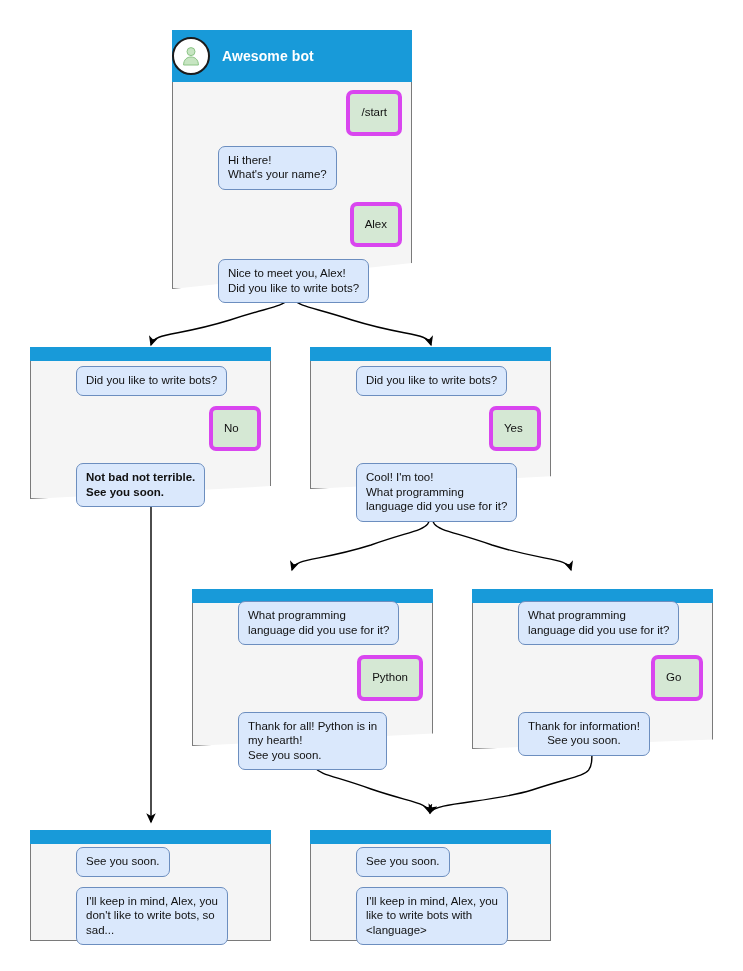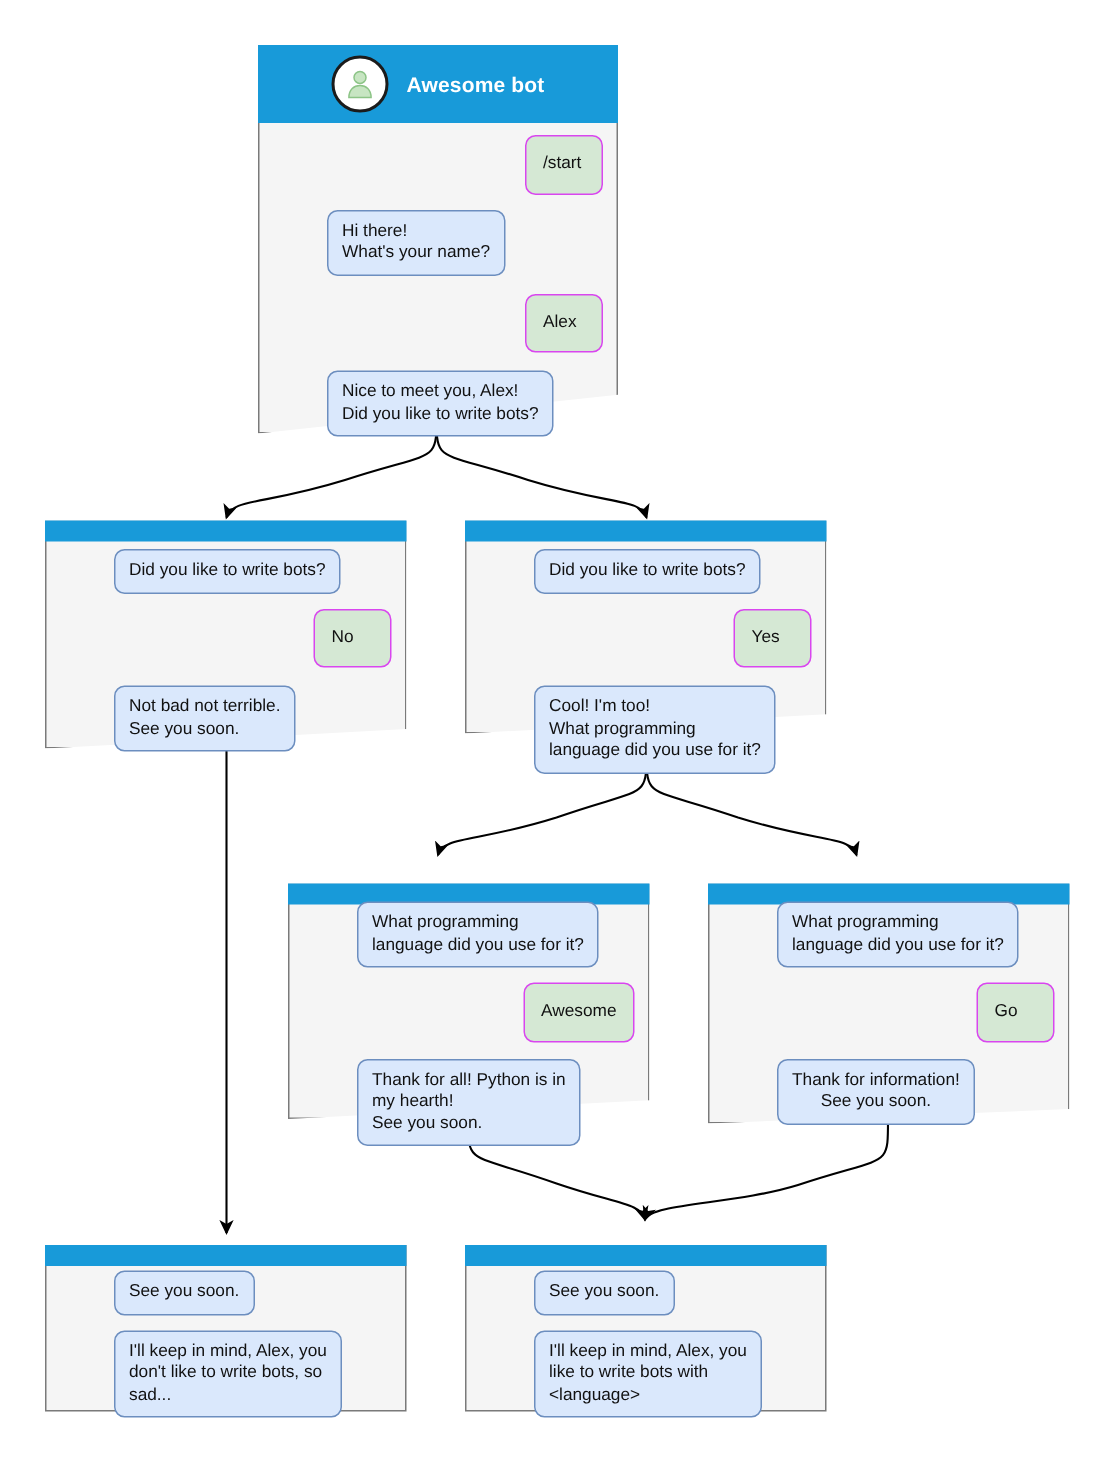--- a/index.html
+++ b/index.html
@@ -50,21 +50,20 @@
     height: 14px;
     width: 100%;
     background: #189ad9;
     z-index: 3;
   }
   .node.root .chrome {
     height: 52px;
     display: flex;
     align-items: center;
     box-sizing: border-box;
-    justify-content: center;
   }
   .avatar {
     width: 38px;
     height: 38px;
     border-radius: 50%;
     background: #ffffff;
     border: 2px solid #1b1b1b;
     box-sizing: border-box;
     display: flex;
     align-items: center;
@@ -103,21 +102,21 @@
     box-sizing: border-box;
     white-space: pre-line;
     max-width: 205px;
   }
   .bubble.bot {
     background: #dae8fc;
     border: 1px solid #6c8ebf;
   }
   .bubble.user {
     background: #d5e8d4;
-    border: 1px solid #d946ef;
+    border: 4px solid #d946ef;
     min-width: 52px;
     text-align: left;
     padding: 11px 11px 12px 11px;
   }
 </style>
 </head>
 <body>
 
 <div id="canvas">
 
@@ -175,21 +174,21 @@
   <div class="node" style="left:30px; top:347px; width:241px; height:152px;">
     <div class="sheet" style="clip-path: polygon(0 0, 100% 0, 100% 91.5%, 0 100%);"></div>
     <div class="chrome"></div>
     <div class="convo" style="top:19px;">
       <div class="msgrow bot">
         <div class="bubble bot">Did you like to write bots?</div>
       </div>
       <div class="msgrow user" style="margin-top:8px;">
         <div class="bubble user">No</div>
       </div>
-      <div class="msgrow bot" style="margin-top:12px;">
+      <div class="msgrow bot" style="margin-top:12px;font-weight:bold;">
         <div class="bubble bot">Not bad not terrible.
 See you soon.</div>
       </div>
     </div>
   </div>
 
   <div class="node" style="left:310px; top:347px; width:241px; height:142px;">
     <div class="sheet" style="clip-path: polygon(0 0, 100% 0, 100% 91.0%, 0 100%);"></div>
     <div class="chrome"></div>
     <div class="convo" style="top:19px;">
@@ -209,21 +208,21 @@
 
   <div class="node" style="left:192px; top:589px; width:241px; height:157px;">
     <div class="sheet" style="clip-path: polygon(0 0, 100% 0, 100% 92.0%, 0 100%);"></div>
     <div class="chrome"></div>
     <div class="convo" style="top:12px;">
       <div class="msgrow bot">
         <div class="bubble bot">What programming
 language did you use for it?</div>
       </div>
       <div class="msgrow user" style="margin-top:9px;">
-        <div class="bubble user">Awesome</div>
+        <div class="bubble user">Python</div>
       </div>
       <div class="msgrow bot" style="margin-top:11px;">
         <div class="bubble bot">Thank for all! Python is in
 my hearth!
 See you soon.</div>
       </div>
     </div>
   </div>
 
   <div class="node" style="left:472px; top:589px; width:241px; height:160px;">

